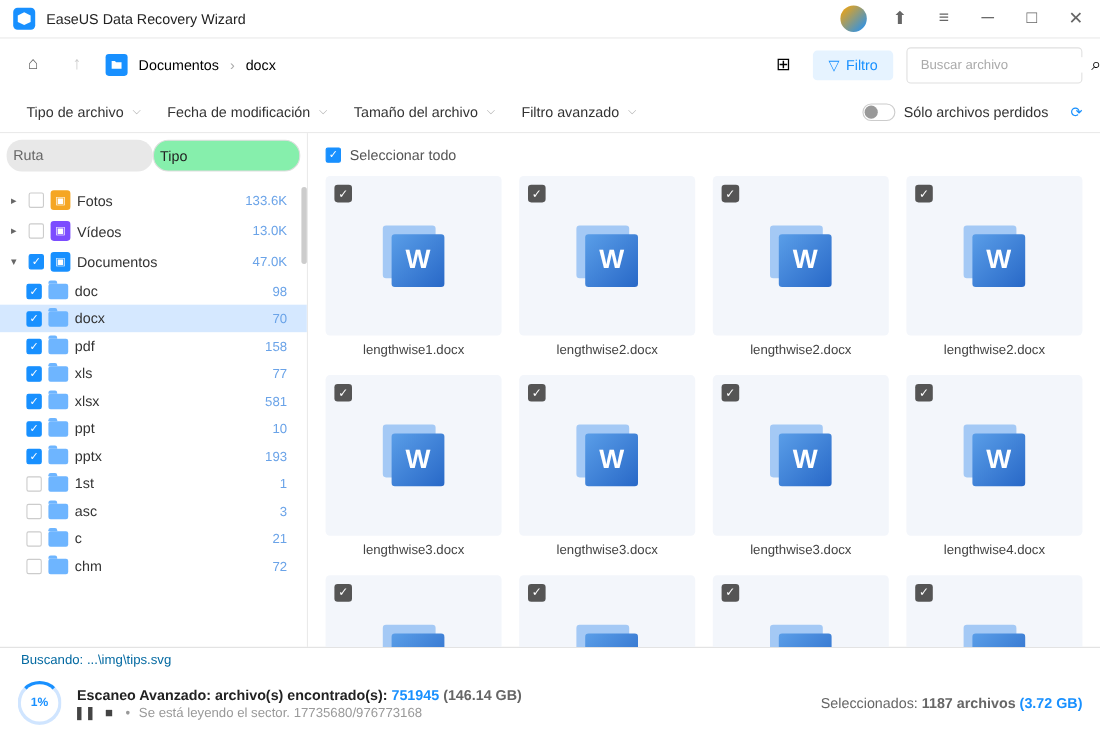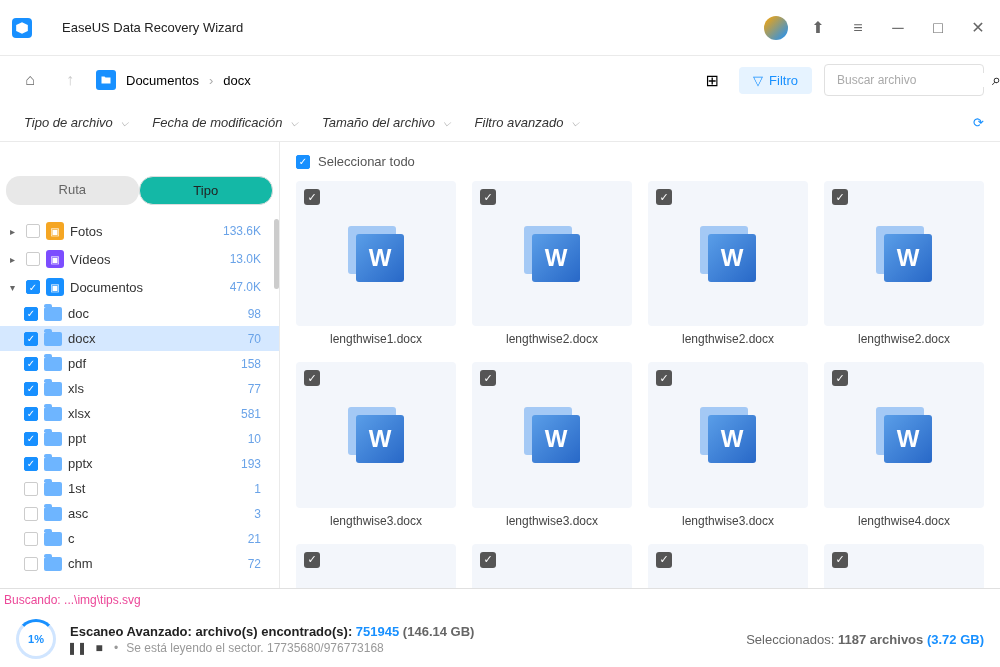--- a/index.html
+++ b/index.html
@@ -1,51 +1,51 @@
 <!DOCTYPE html>
 <html><head>
   <meta charset="utf-8">
   <style>
     * { margin: 0; padding: 0; box-sizing: border-box; font-family: -apple-system, BlinkMacSystemFont, 'Segoe UI', sans-serif; }
     body { width: 1000px; height: 667px; background: #fff; display: flex; flex-direction: column; overflow: hidden; }
     
-    .titlebar { height: 56px; display: flex; align-items: center; padding: 0 12px; border-bottom: 1px solid #eaeaea; gap: 20px; }
+    .titlebar { height: 35px; display: flex; align-items: center; padding: 0 12px; border-bottom: 1px solid #eaeaea; }
     .titlebar-icon { width: 20px; height: 20px; background: #1890ff; border-radius: 4px; display: flex; align-items: center; justify-content: center; margin-right: 10px; }
     .titlebar-icon svg { width: 14px; height: 14px; fill: #fff; }
     .titlebar-title { font-size: 13px; color: #222; flex: 1; }
     .titlebar-right { display: flex; align-items: center; gap: 20px; }
     .avatar { width: 24px; height: 24px; background: linear-gradient(135deg, #ffa500, #1890ff); border-radius: 50%; }
     .tb-btn { width: 20px; height: 20px; display: flex; align-items: center; justify-content: center; color: #666; cursor: pointer; }
     
     .toolbar { height: 48px; display: flex; align-items: center; padding: 0 16px; gap: 12px; }
     .tb-icon-btn { width: 28px; height: 28px; display: flex; align-items: center; justify-content: center; color: #666; cursor: pointer; border-radius: 4px; }
     .tb-icon-btn.disabled { color: #ccc; }
     .breadcrumb { display: flex; align-items: center; gap: 10px; font-size: 13px; flex: 1; }
     .bc-icon { width: 20px; height: 20px; background: #1890ff; border-radius: 3px; display: flex; align-items: center; justify-content: center; }
     .bc-sep { color: #aaa; }
     .view-btn { width: 30px; height: 30px; display: flex; align-items: center; justify-content: center; cursor: pointer; }
     .filter-btn { display: flex; align-items: center; gap: 6px; padding: 6px 14px; background: #e6f3ff; color: #1890ff; border-radius: 4px; font-size: 13px; cursor: pointer; }
     .search-box { display: flex; align-items: center; padding: 6px 12px; border: 1px solid #e0e0e0; border-radius: 4px; width: 160px; }
     .search-box input { border: none; outline: none; flex: 1; font-size: 12px; color: #888; }
     .search-box input::placeholder { color: #aaa; }
     
     .filters-row { height: 38px; display: flex; align-items: center; padding: 0 16px; gap: 8px; border-bottom: 1px solid #eaeaea; font-size: 13px; color: #333; }
-    .filter-drop { display: flex; align-items: center; gap: 8px; padding: 0 8px; cursor: pointer; font-style: italic; }
+    .filter-drop { display: flex; align-items: center; gap: 8px; padding: 0 8px; cursor: pointer; }
     .chev { color: #aaa; font-size: 10px; }
     .filters-spacer { flex: 1; }
     .toggle { display: flex; align-items: center; gap: 8px; }
     .toggle-switch { width: 30px; height: 16px; border: 1px solid #ccc; border-radius: 10px; position: relative; }
     .toggle-switch::after { content: ''; position: absolute; width: 12px; height: 12px; background: #999; border-radius: 50%; top: 1px; left: 1px; }
     
     .main { display: flex; flex: 1; min-height: 0; }
     
     .sidebar { width: 280px; display: flex; flex-direction: column; border-right: 1px solid #eaeaea; }
     .tabs { display: flex; padding: 6px; gap: 0; }
-    .tab { flex: 1; padding: 6px; text-align: center; font-size: 13px; cursor: pointer; background: #e8e8e8; border-radius: 14px; color: #666; margin-top: 28px; }
-    .tab.active { background: #14b8a6; border: 1px solid #ddd; color: #222; }
+    .tab { flex: 1; padding: 6px; font-size: 13px; cursor: pointer; background: #e8e8e8; border-radius: 14px; color: #666; }
+    .tab.active { background: #86efac; border: 1px solid #ddd; color: #222; }
     .tree { flex: 1; overflow-y: auto; font-size: 13px; padding-top: 6px; position: relative; }
     .tree-scroll { position: absolute; right: 0; top: 8px; width: 5px; height: 70px; background: #ccc; border-radius: 3px; }
     .tree-item { display: flex; align-items: center; padding: 5px 10px; gap: 6px; cursor: pointer; }
     .tree-item.l1 { padding-left: 24px; }
     .tree-item.selected { background: #d5e8ff; }
     .chk { width: 14px; height: 14px; border: 1px solid #ccc; border-radius: 2px; flex-shrink: 0; }
     .chk.on { background: #1890ff; border-color: #1890ff; display: flex; align-items: center; justify-content: center; color: #fff; font-size: 10px; }
     .caret { width: 10px; font-size: 10px; color: #666; }
     .cat-icon { width: 18px; height: 18px; border-radius: 3px; display: flex; align-items: center; justify-content: center; color: #fff; font-size: 10px; flex-shrink: 0; }
     .ci-orange { background: #f5a623; }
@@ -61,21 +61,21 @@
     .grid { display: grid; grid-template-columns: repeat(4, 1fr); gap: 16px; padding: 0 16px 16px; overflow-y: auto; }
     .file-card { display: flex; flex-direction: column; gap: 6px; cursor: pointer; }
     .file-thumb { background: #f3f6fb; border-radius: 4px; aspect-ratio: 1.1; display: flex; align-items: center; justify-content: center; position: relative; }
     .file-chk { position: absolute; top: 8px; left: 8px; width: 16px; height: 16px; background: #555; border-radius: 3px; display: flex; align-items: center; justify-content: center; color: #fff; font-size: 11px; }
     .file-icon { width: 56px; height: 56px; position: relative; }
     .file-icon-bg { position: absolute; width: 48px; height: 48px; background: #a4c9f5; border-radius: 3px; top: 0; left: 0; }
     .file-icon-fg { position: absolute; width: 48px; height: 48px; background: linear-gradient(135deg, #5a9ee8, #2868c7); border-radius: 3px; bottom: 0; right: 0; display: flex; align-items: center; justify-content: center; color: #fff; font-weight: bold; font-size: 24px; }
     .file-name { text-align: center; font-size: 12px; color: #444; }
     
     .status { border-top: 1px solid #e0e0e0; }
-    .scanning { padding: 4px 4px; font-size: 12px; color: #ec4899; }
+    .scanning { padding: 4px 19px; font-size: 12px; color: #0369a1; }
     .status-main { display: flex; align-items: center; padding: 8px 16px; gap: 14px; }
     .progress-ring { width: 40px; height: 40px; border: 3px solid #d0e5ff; border-top-color: #1890ff; border-radius: 50%; display: flex; align-items: center; justify-content: center; font-size: 11px; color: #1890ff; font-weight: bold; }
     .status-info { flex: 1; }
     .status-title { font-size: 13px; color: #222; font-weight: 600; }
     .status-title .count { color: #1890ff; }
     .status-title .size { color: #666; font-weight: bold; }
     .status-sub { display: flex; align-items: center; gap: 8px; font-size: 12px; color: #999; margin-top: 2px; }
     .ctrl-btn { width: 14px; height: 14px; display: flex; align-items: center; justify-content: center; color: #444; cursor: pointer; }
     .selected-info { font-size: 13px; color: #666; }
     .selected-info .sn { font-weight: 600; }
@@ -137,20 +137,24 @@
     </div>
   <div class="filter-drop">
       <span>Tamaño del archivo</span>
       <span class="chev">⌵</span>
     </div>
   <div class="filter-drop">
       <span>Filtro avanzado</span>
       <span class="chev">⌵</span>
     </div>
   <div class="filters-spacer"></div>
+  <div class="toggle">
+    <div class="toggle-switch"></div>
+    <span>Sólo archivos perdidos</span>
+  </div>
   <div style="margin-left:12px;color:#1890ff">⟳</div>
 </div>
 
 <div class="main">
   <div class="sidebar">
     <div class="tabs">
       <div class="tab">Ruta</div>
       <div class="tab active">Tipo</div>
     </div>
     <div class="tree" id="tree">

